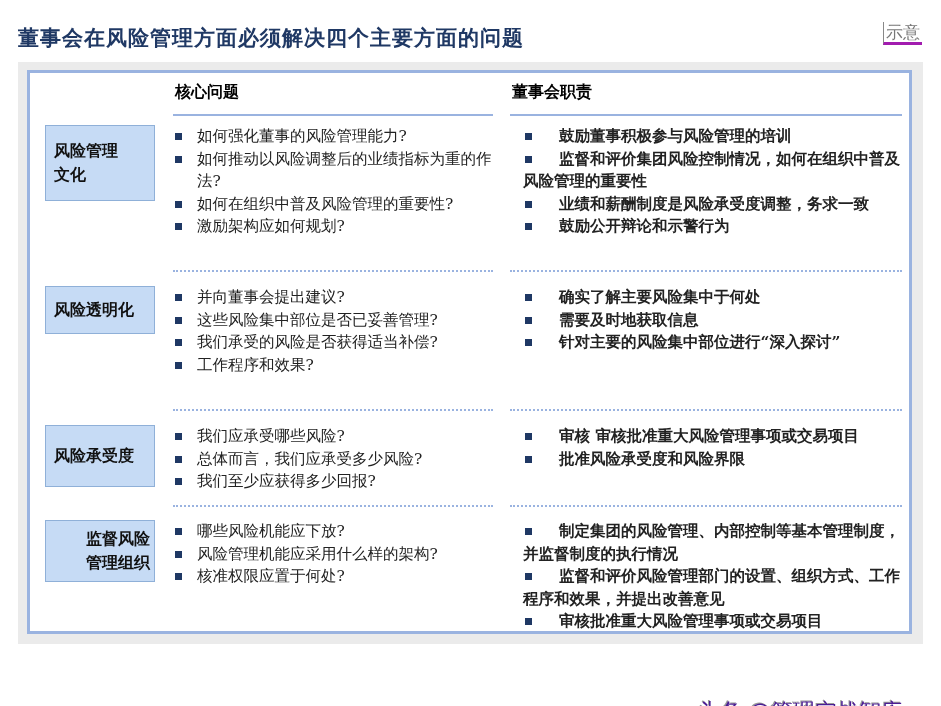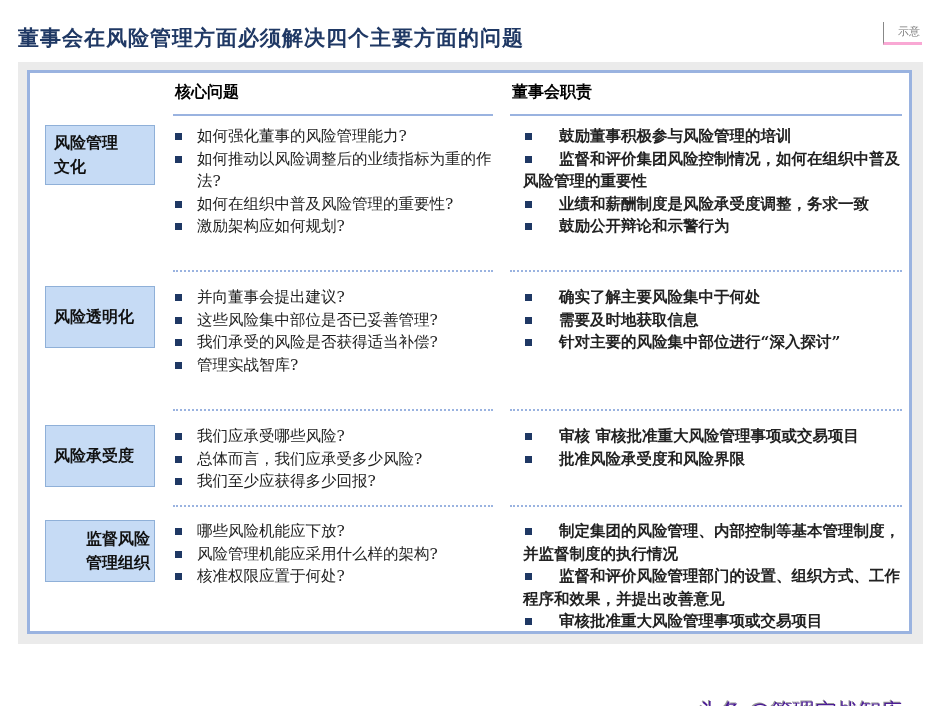--- a/index.html
+++ b/index.html
@@ -7,22 +7,22 @@
       width: 941px; height: 706px; background: #ffffff; position: relative; overflow: hidden;
       font-family: "DejaVu Serif", "Liberation Serif", serif; color: #222;
     }
     .title {
       position: absolute; left: 18px; top: 24px; font-size: 21px; color: #1f3864;
       font-weight: bold; letter-spacing: 1px;
       font-family: "DejaVu Serif", "Liberation Serif", serif;
     }
     .stamp {
       position: absolute; left: 883px; top: 22px; width: 36px; height: 20px;
-      border-left: 1px solid #888; border-bottom: 3px solid #f9a8d4;
-      font-size: 11px; color: #777; text-align: right; line-height: 20px; padding-right: 2px;
+      border-left: 1px solid #888; border-bottom: 3px solid #a21caf;
+      font-size: 17px; color: #777; text-align: right; line-height: 20px; padding-right: 2px;
       font-family: "DejaVu Sans", sans-serif;
     }
     .outer {
       position: absolute; left: 18px; top: 62px; width: 905px; height: 582px; background: #ebebeb;
     }
     .panel {
       position: absolute; left: 27px; top: 70px; width: 885px; height: 564px;
       background: #fff; border: 3px solid #9ab3e0; box-sizing: border-box;
     }
     .col-head {
@@ -59,49 +59,49 @@
 <div class="stamp">示意</div>
 
 <div class="outer"></div>
 <div class="panel"></div>
 
 <div class="col-head" style="left:175px;">核心问题</div>
 <div class="col-head" style="left:512px;">董事会职责</div>
 <div class="col-line" style="left:173px; width:320px;"></div>
 <div class="col-line" style="left:510px; width:392px;"></div>
 
-<div class="label-box" style="top:125px; height:60px;">
+<div class="label-box" style="top:125px; height:76px;">
   <div>
     <div>风险管理</div>
     <div>文化</div>
   </div>
 </div>
 <ul class="list" style="left:173px; top:125px; width:325px;">
   <li>如何强化董事的风险管理能力?</li>
   <li>如何推动以风险调整后的业绩指标为重的作法?</li>
   <li>如何在组织中普及风险管理的重要性?</li>
   <li>激励架构应如何规划?</li>
 </ul>
 <ul class="list right" style="left:523px; top:125px; width:378px;">
   <li>鼓励董事积极参与风险管理的培训</li>
   <li>监督和评价集团风险控制情况，如何在组织中普及风险管理的重要性</li>
   <li>业绩和薪酬制度是风险承受度调整，务求一致</li>
   <li>鼓励公开辩论和示警行为</li>
 </ul>
 <div class="dotline" style="left:173px; width:320px; top:270px;"></div>
 <div class="dotline" style="left:510px; width:392px; top:270px;"></div>
 
-<div class="label-box" style="top:286px; height:62px;">
+<div class="label-box" style="top:286px; height:48px;">
   <div>风险透明化</div>
 </div>
 <ul class="list" style="left:173px; top:286px; width:325px;">
   <li>并向董事会提出建议?</li>
   <li>这些风险集中部位是否已妥善管理?</li>
   <li>我们承受的风险是否获得适当补偿?</li>
-  <li>管理实战智库?</li>
+  <li>工作程序和效果?</li>
 </ul>
 <ul class="list right" style="left:523px; top:286px; width:378px;">
   <li>确实了解主要风险集中于何处</li>
   <li>需要及时地获取信息</li>
   <li>针对主要的风险集中部位进行“深入探讨”</li>
 </ul>
 <div class="dotline" style="left:173px; width:320px; top:409px;"></div>
 <div class="dotline" style="left:510px; width:392px; top:409px;"></div>
 
 <div class="label-box" style="top:425px; height:62px;">

